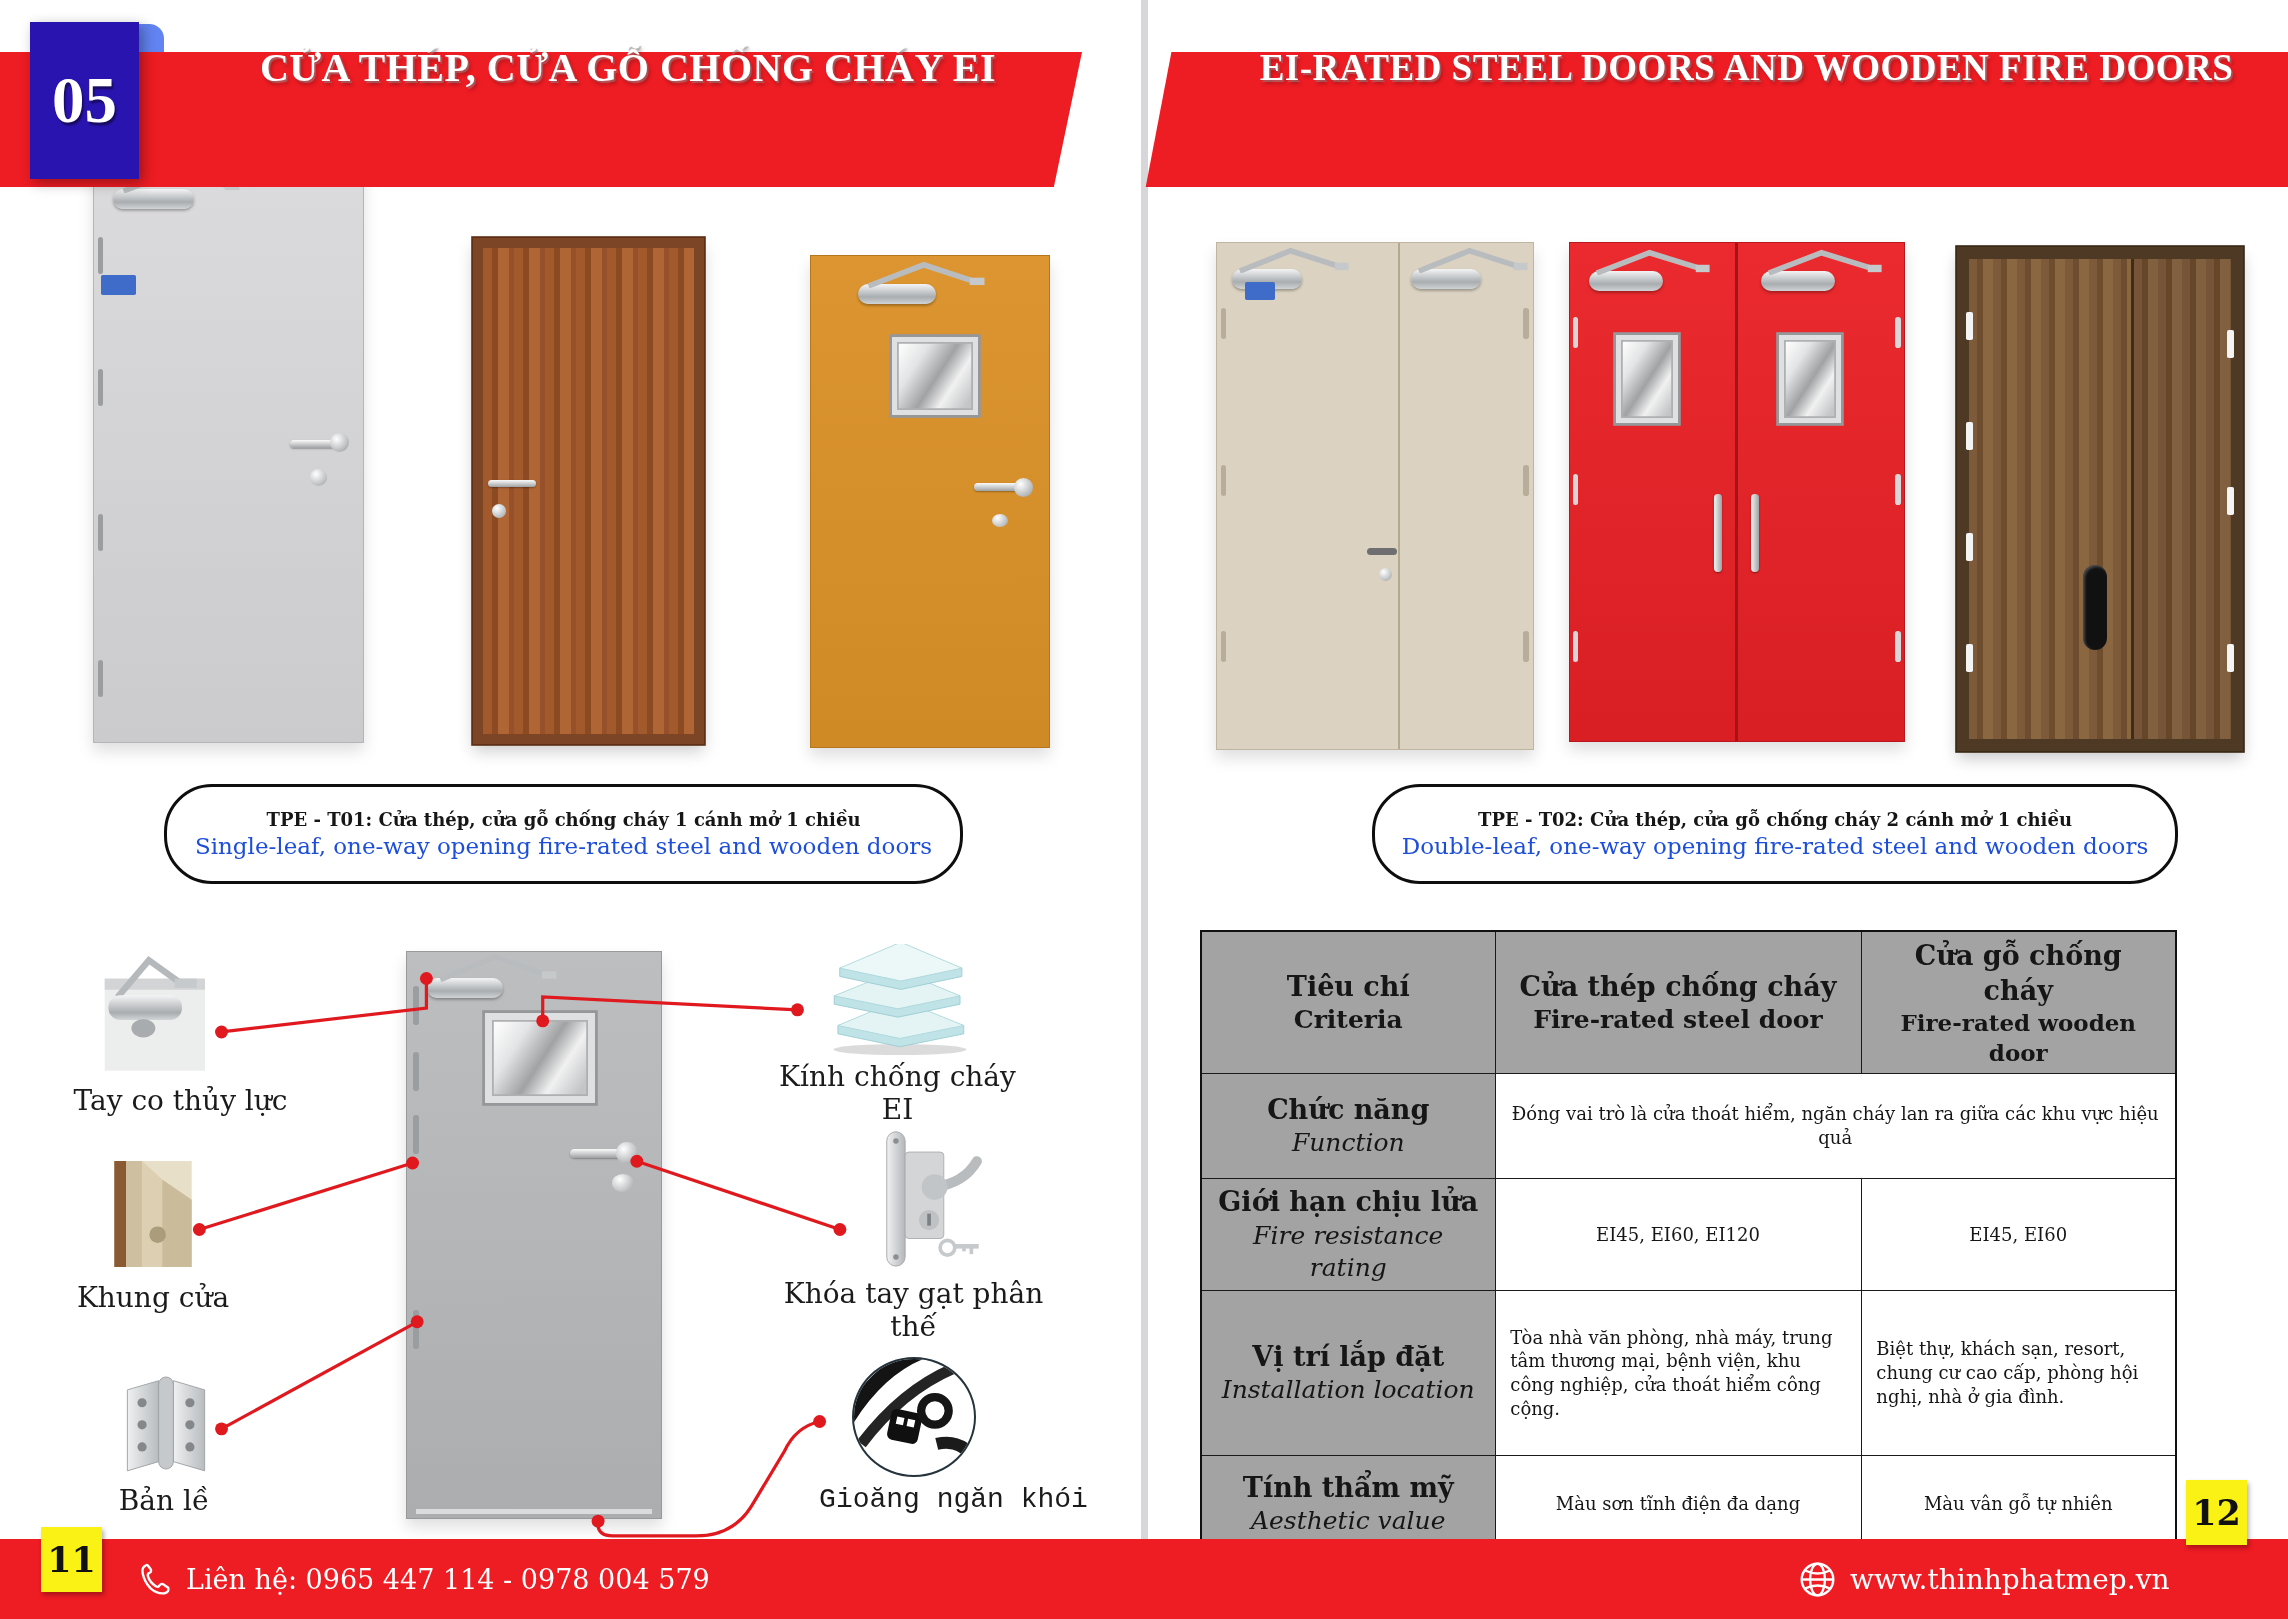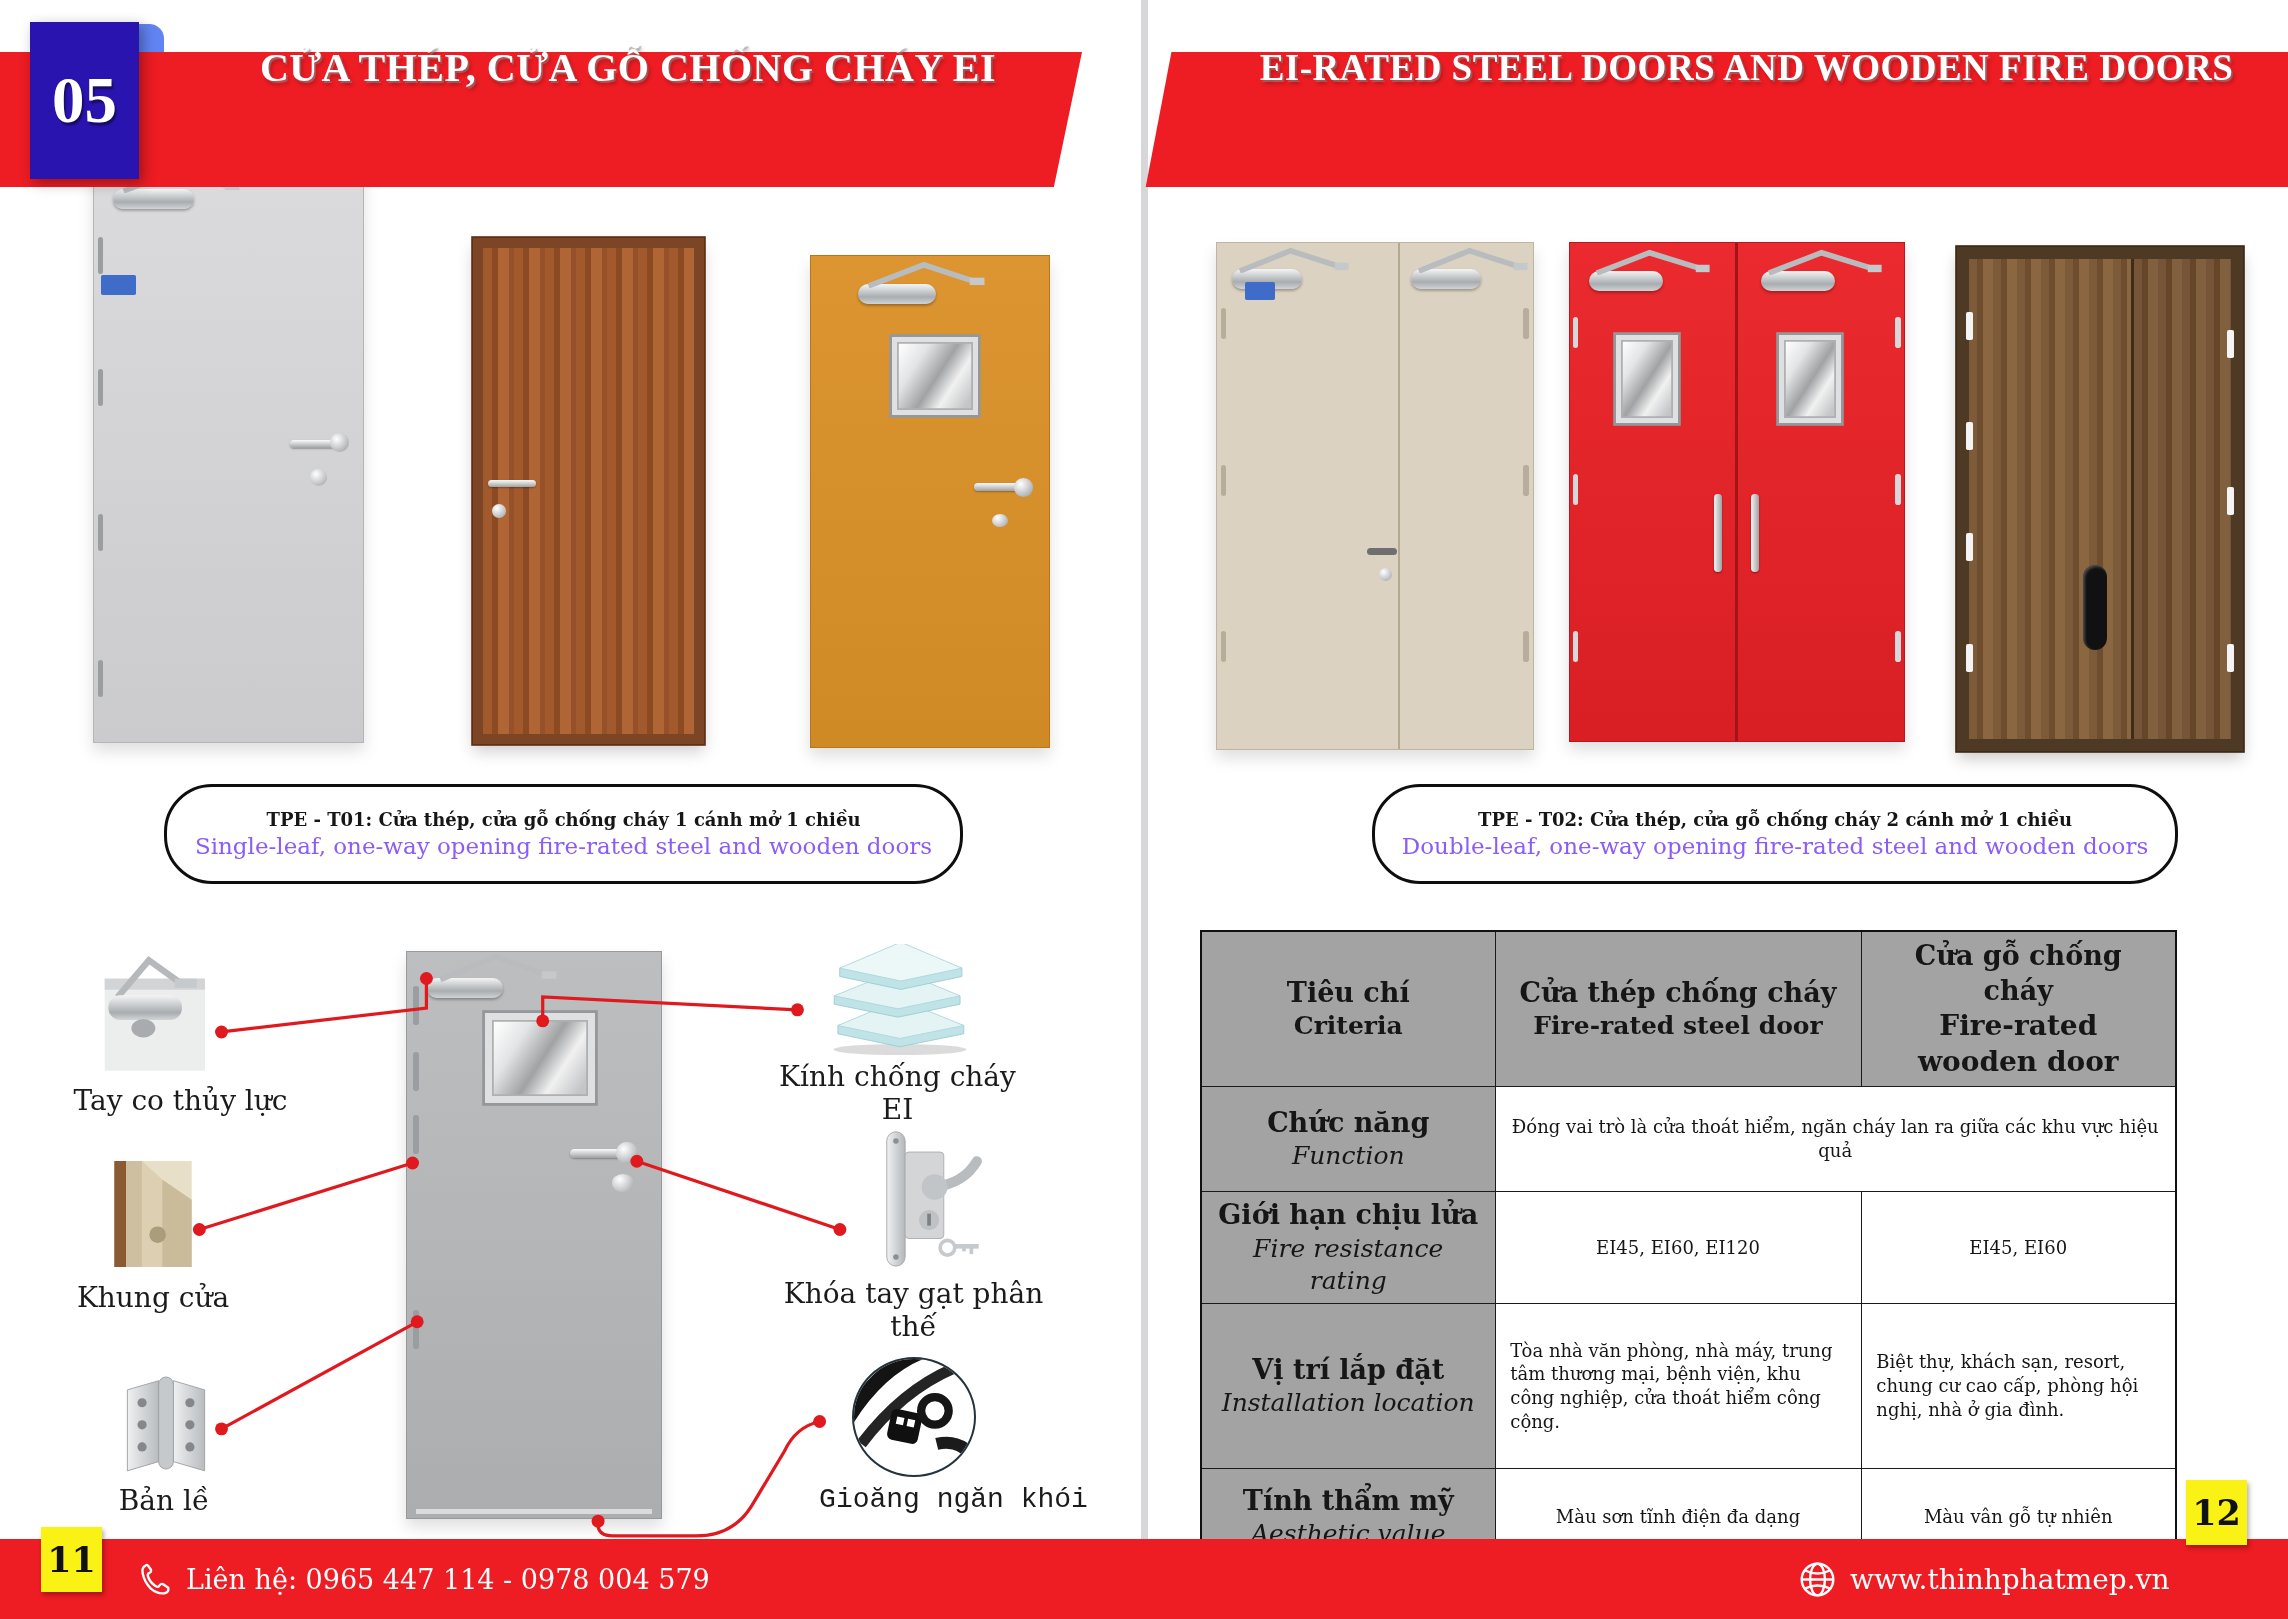--- a/index.html
+++ b/index.html
@@ -74,21 +74,21 @@
   .slot{position:absolute;width:6.5px;height:28px;background:#f4f4f4;border-radius:1.8px;}
   .smart-lock{position:absolute;left:126px;top:318px;width:24px;height:85px;background:#111;border-radius:12px;
               box-shadow:inset 1.8px 1.8px 2.8px rgba(255,255,255,.25);}
 
   
   .pill{position:absolute;background:#fff;border:3.7px solid #0e0e0e;border-radius:48px;
         display:flex;flex-direction:column;align-items:center;justify-content:center;gap:2.8px;}
   .pill-l{left:164px;top:784px;width:793px;height:94px;}
   .pill-r{left:1372px;top:784px;width:800px;height:94px;}
   .pill .l1{font-weight:bold;font-size:18px;white-space:nowrap;}
-  .pill .l2{font-size:23px;white-space:nowrap;color:#8b5cf6;}
+  .pill .l2{font-size:23px;white-space:nowrap;color:#1d4ed8;}
 
   
   .diagram-door{left:406px;top:951px;width:254px;height:566px;border:1.8px solid #98999b;
                 background:linear-gradient(180deg,#bdbec0,#acadaf);}
   .callout-label{position:absolute;font-size:28px;color:#1b1b1b;text-align:center;}
   .thumb{position:absolute;}
   .gasket-circle{position:absolute;left:852px;top:1357px;width:120px;height:116px;border-radius:50%;
                  border:2.8px solid #25343c;background:#fff;overflow:hidden;}
   svg.lines{position:absolute;left:0;top:0;pointer-events:none;z-index:5;}
 
@@ -408,21 +408,21 @@
       <th>
         <div class="vn">Tiêu chí</div>
         <div class="vn" style="font-size:25px">Criteria</div>
       </th>
       <th>
         <div class="vn">Cửa thép chống cháy</div>
         <div class="vn" style="font-size:25px">Fire-rated steel door</div>
       </th>
       <th>
         <div class="vn">Cửa gỗ chống cháy</div>
-        <div class="vn" style="font-size:28px">Fire-rated wooden door</div>
+        <div class="vn" style="font-size:23px">Fire-rated wooden door</div>
       </th>
     </tr>
     <tr style="height:105px">
       <th>
         <div class="vn">Chức năng</div>
         <div class="en it">Function</div>
       </th>
       <td colspan="2" class="cell">Đóng vai trò là cửa thoát hiểm, ngăn cháy lan ra giữa các khu vực hiệu quả</td>
     </tr>
     <tr style="height:102px">

